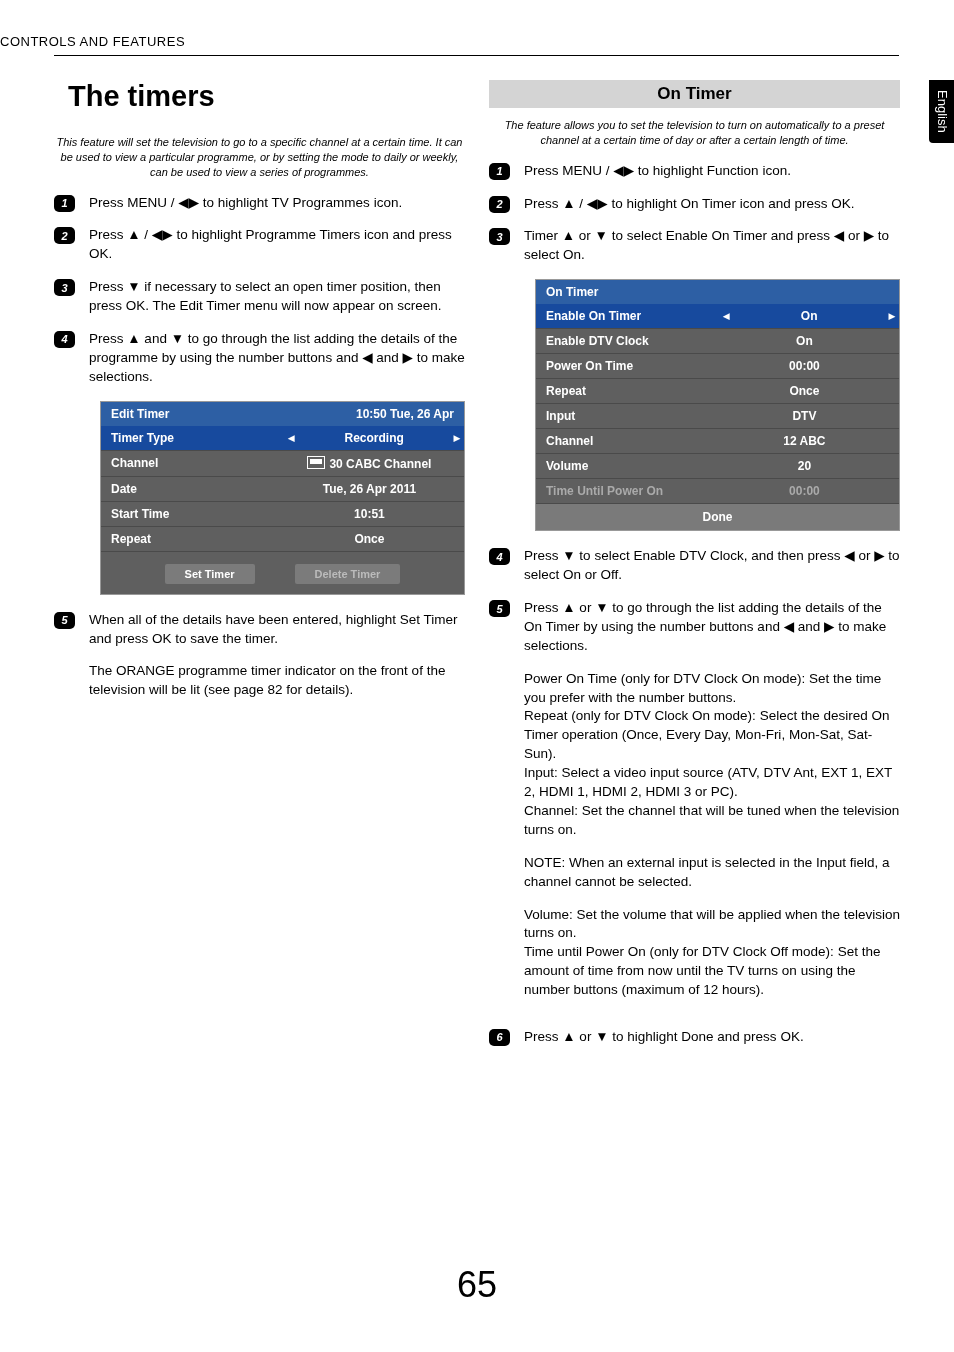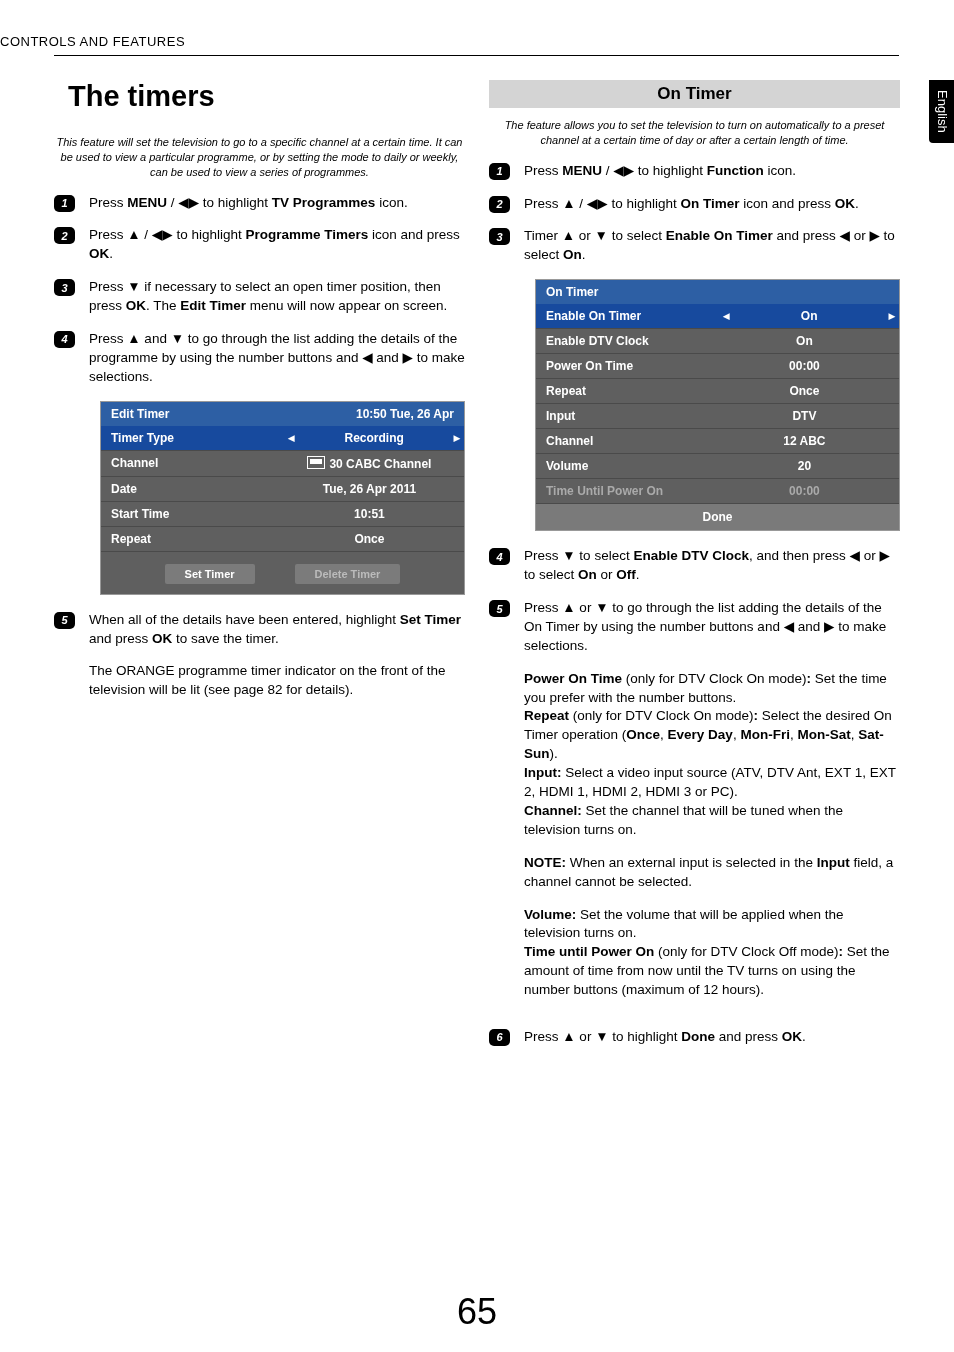--- a/index.html
+++ b/index.html
@@ -77,21 +77,21 @@
     font-size: 11px;
     font-weight: 700;
     font-style: italic;
     flex: none;
     margin-top: 1px;
   }
   .step-body {
     font-size: 13.5px;
     line-height: 1.4;
   }
-  .step-body .b { font-weight: 700; }
+  .step-body .b { font-weight: 400; }
   .osd {
     margin: 0 0 16px 46px;
     border: 1px solid #999;
     font-size: 12px;
     color: #fff;
   }
   .osd-title {
     background: #2d5fa4;
     padding: 5px 10px;
     font-weight: 700;
@@ -161,21 +161,21 @@
     border:1.5px solid #fff;
     vertical-align:-1px;
     margin-right:4px;
     position:relative;
   }
   .osd-chan::after{
     content:""; position:absolute; inset:2px 2px 4px 2px; background:#fff;
   }
   .page-num {
     position: absolute;
-    bottom: 19px;
+    bottom: 46px;
     width: 100%;
     text-align: center;
     font-size: 36px;
   }
   .subpara { margin: 0 0 14px 0; }
 </style>
 </head>
 <body>
 
 <div class="header">CONTROLS AND FEATURES</div>

